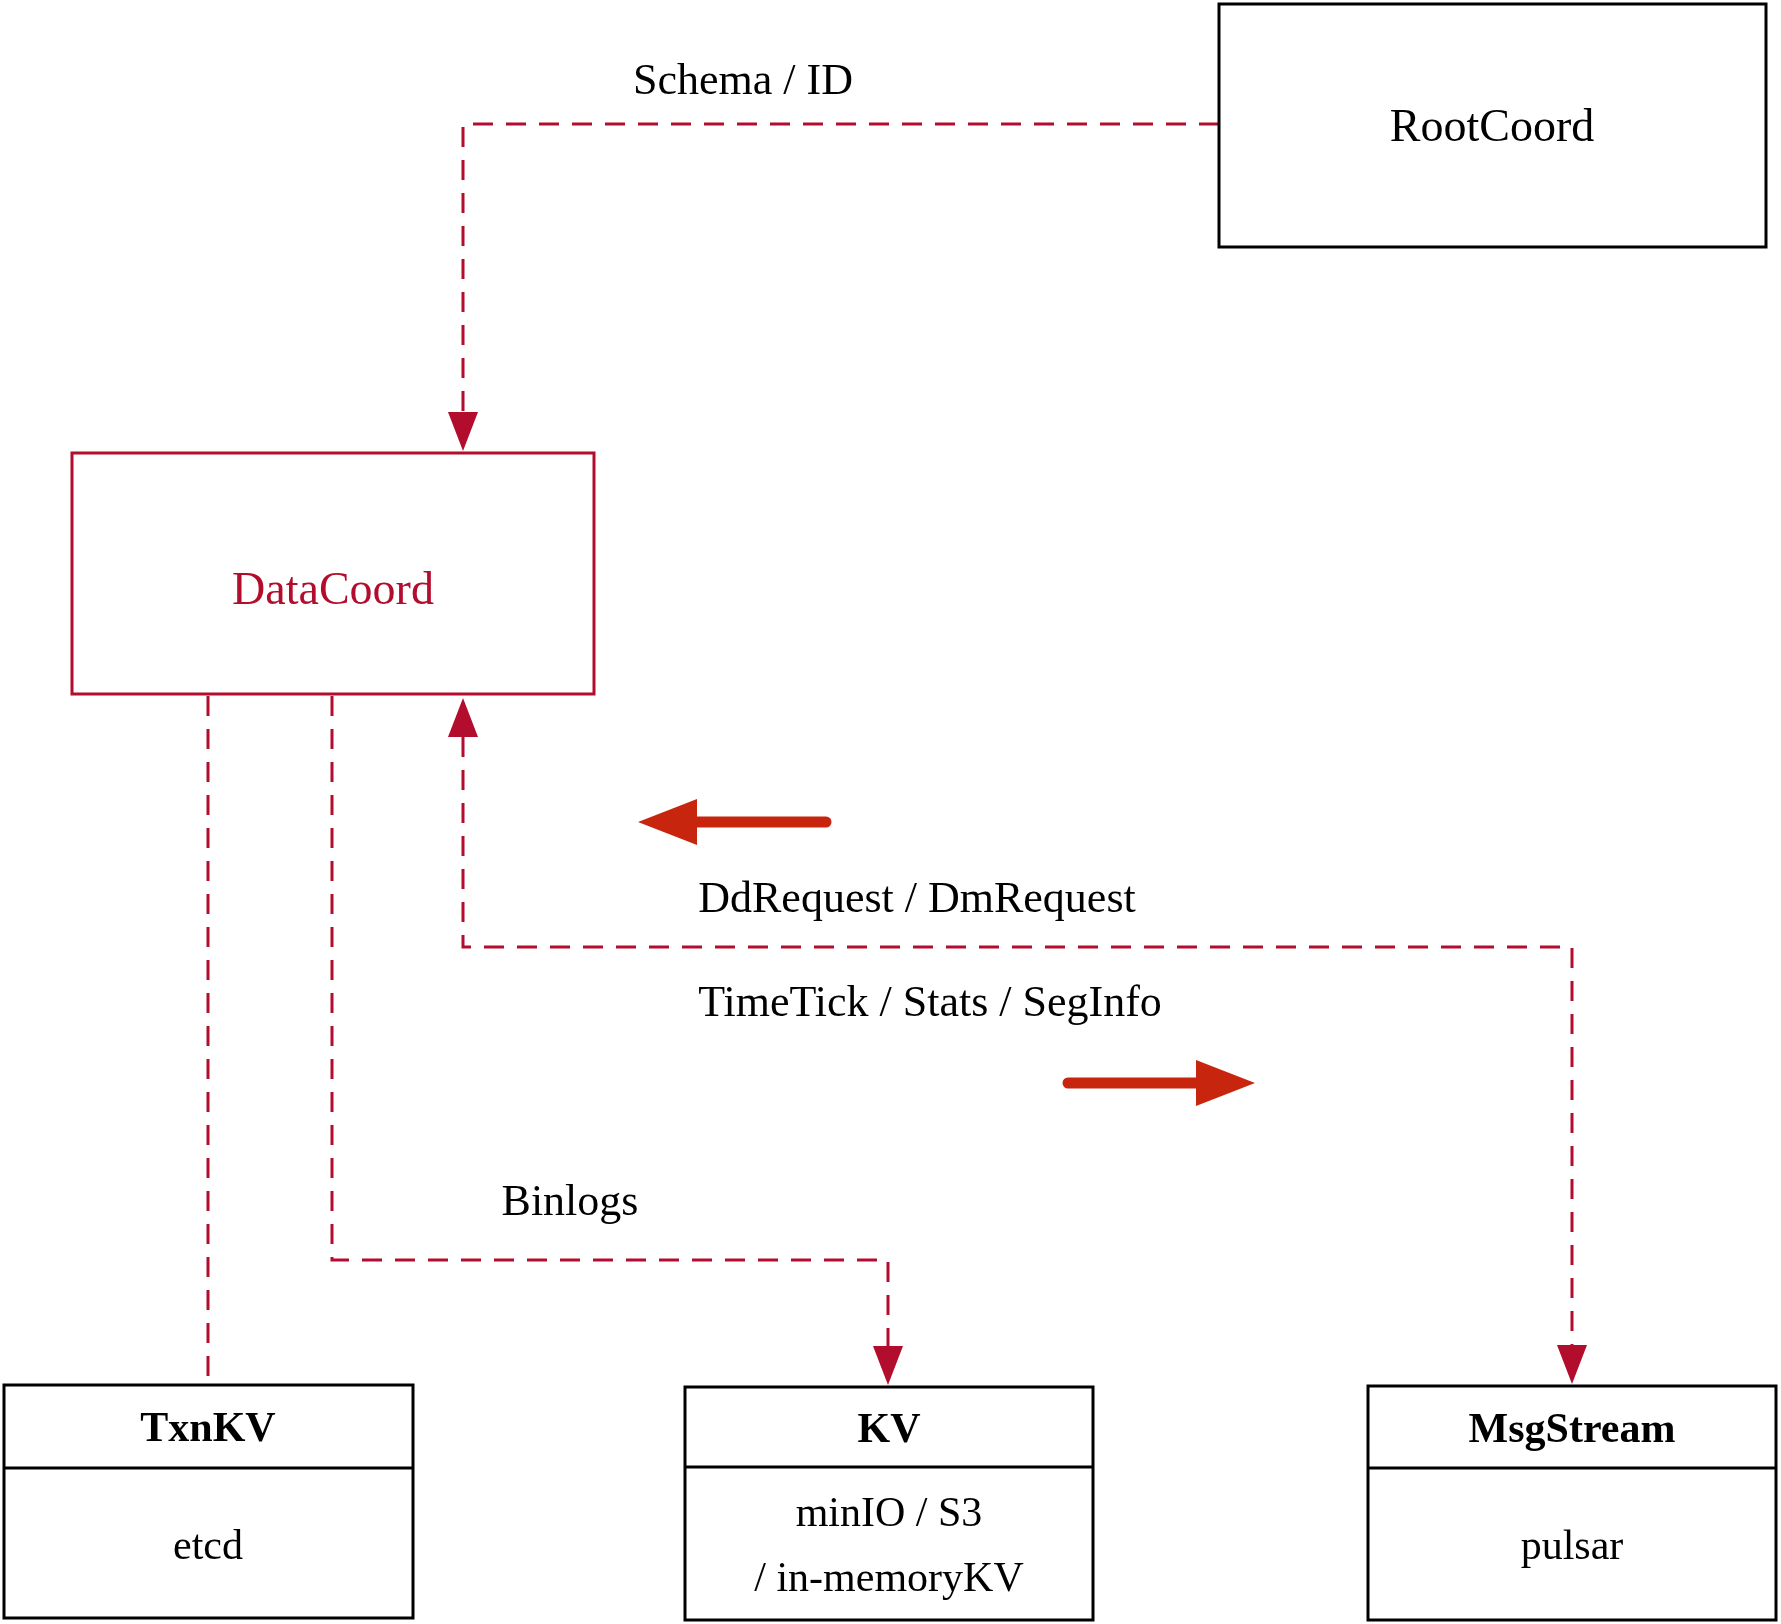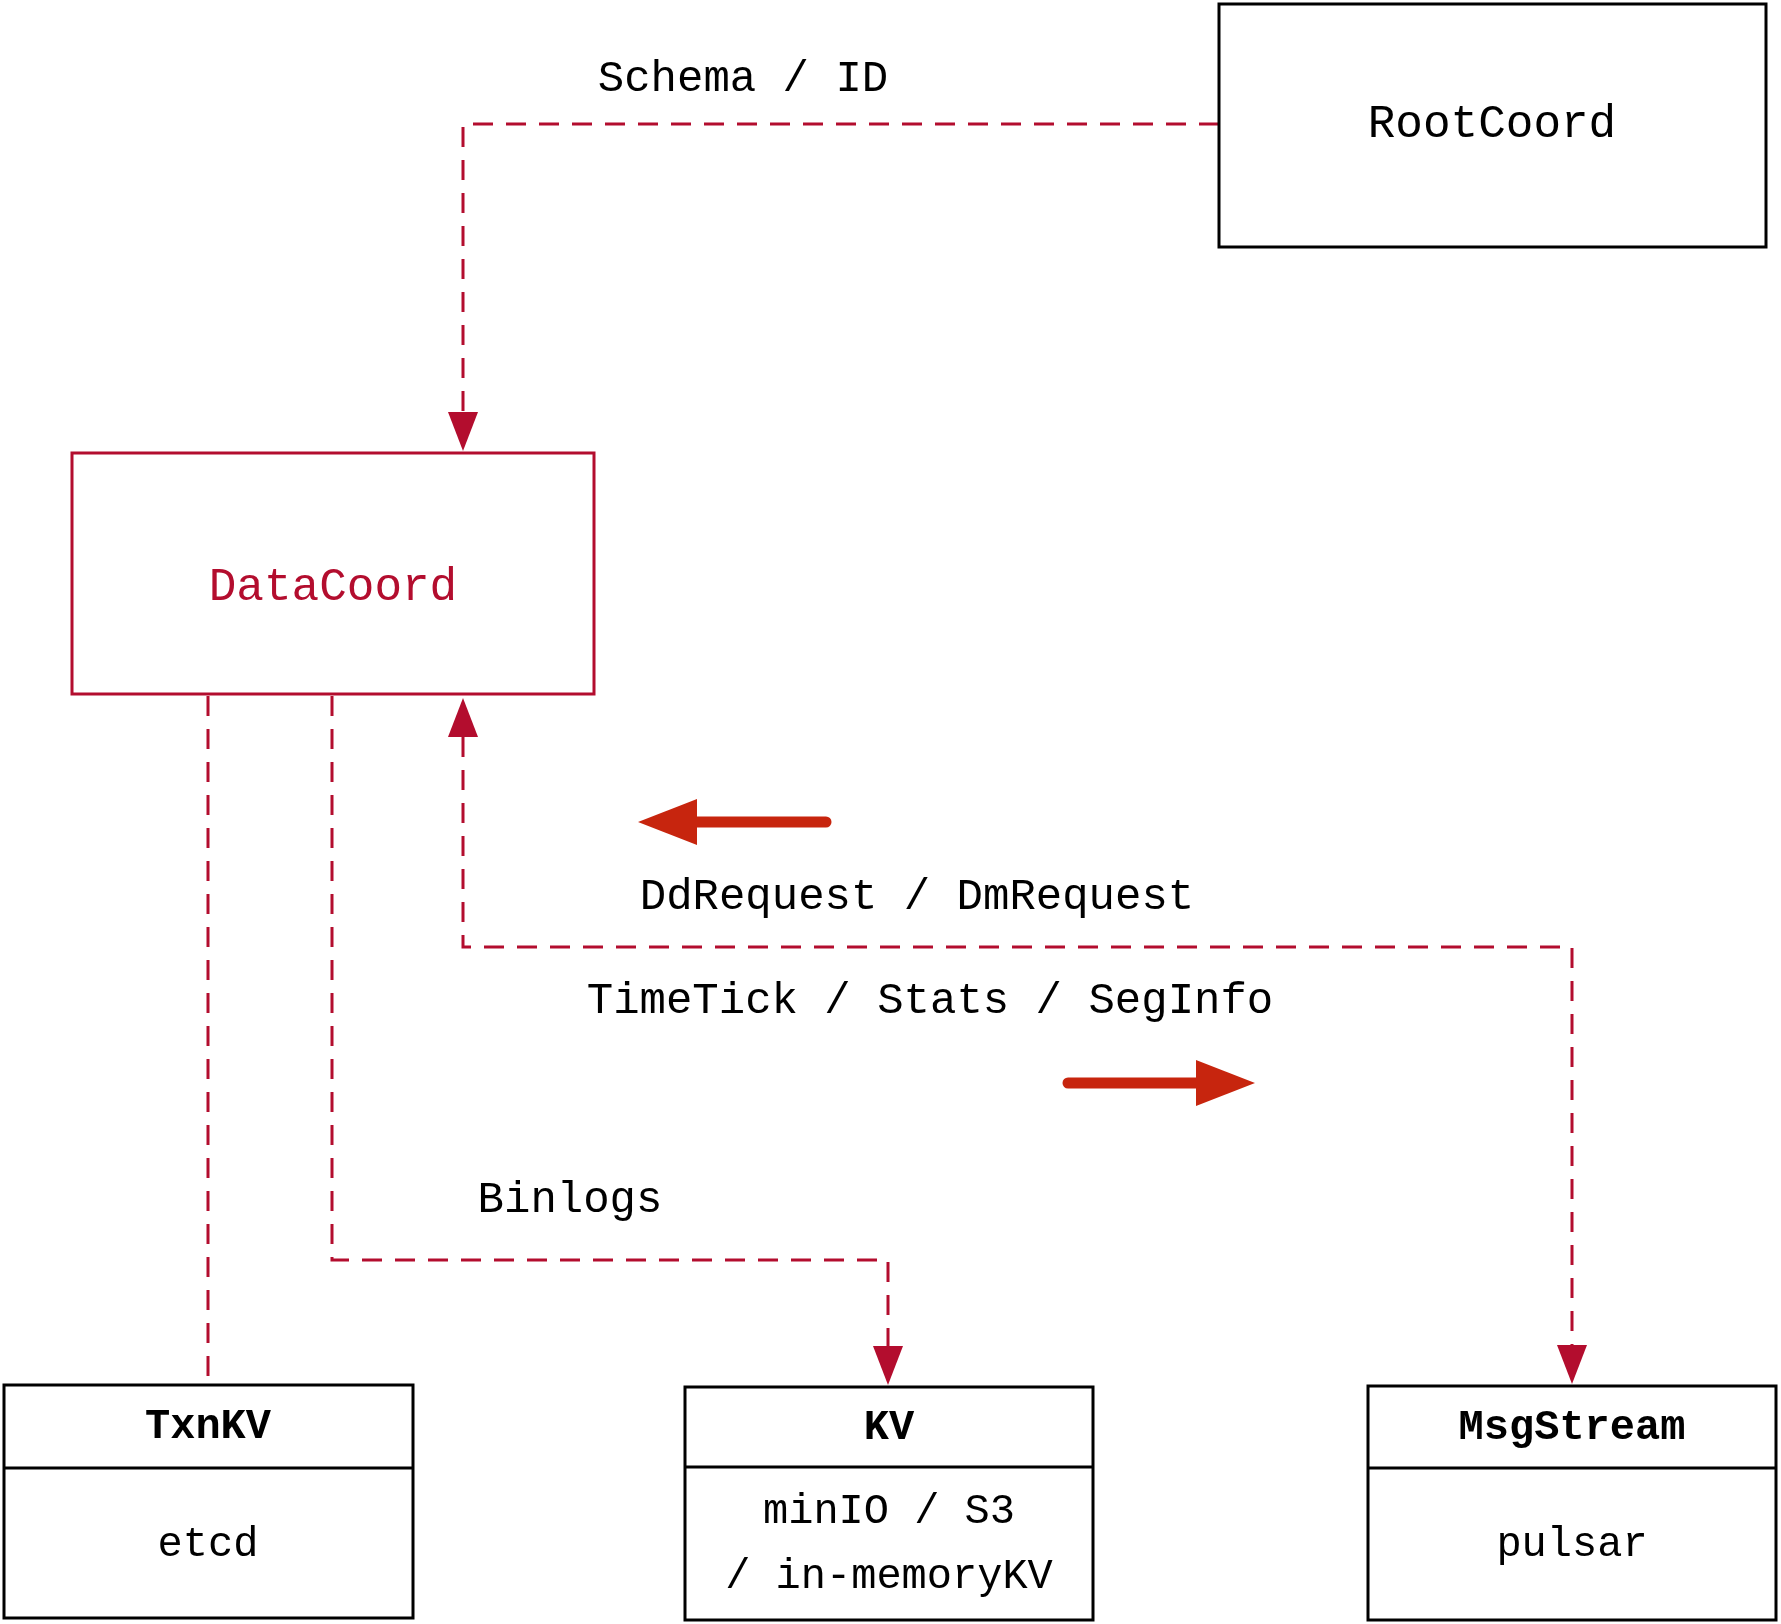--- a/index.html
+++ b/index.html
@@ -1,17 +1,17 @@
 <!DOCTYPE html>
 <html><head>
 <meta charset="utf-8">
 <style>
   html,body{margin:0;padding:0;background:#ffffff;}
   #stage{position:relative;width:1781px;height:1624px;background:#ffffff;overflow:hidden;
-         font-family:Liberation Mono, monospace;}
+         font-family:Liberation Serif, serif;}
   svg{position:absolute;left:0;top:0;}
   .node-box{fill:#ffffff;stroke:#000000;stroke-width:3;}
   .node-box-red{fill:#ffffff;stroke-width:3;}
   .divider{stroke:#000000;stroke-width:3;}
   .dashed{fill:none;stroke-width:3;stroke-dasharray:20 13;}
   .solid-shaft{stroke-width:11;stroke-linecap:round;}
   .lbl{fill:#000000;font-size:44px;text-anchor:middle;}
   .node-title{fill:#000000;font-size:46px;text-anchor:middle;}
   .node-title-red{font-size:46px;text-anchor:middle;}
   .tbl-title{fill:#000000;font-size:42px;font-weight:bold;text-anchor:middle;}

